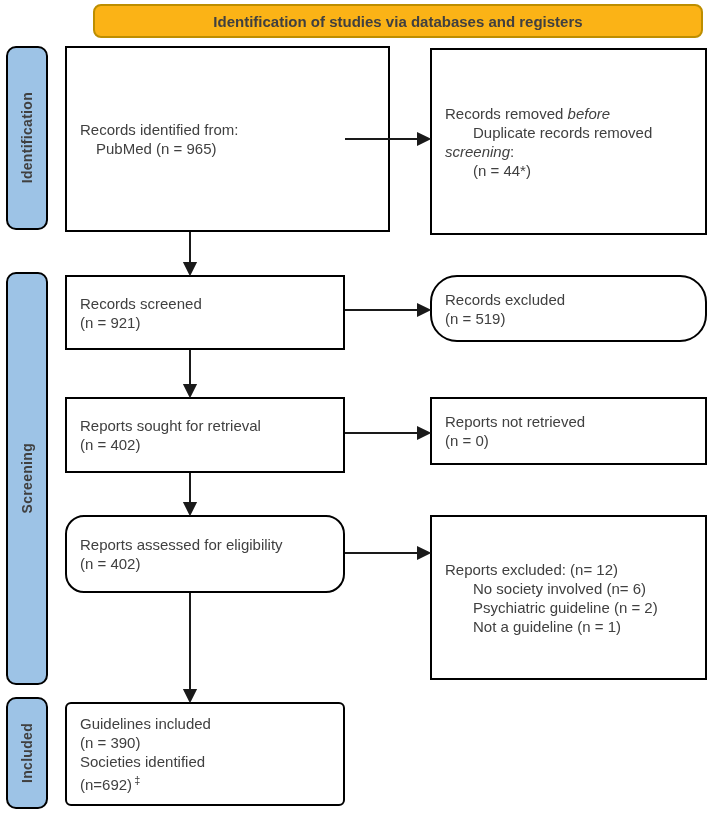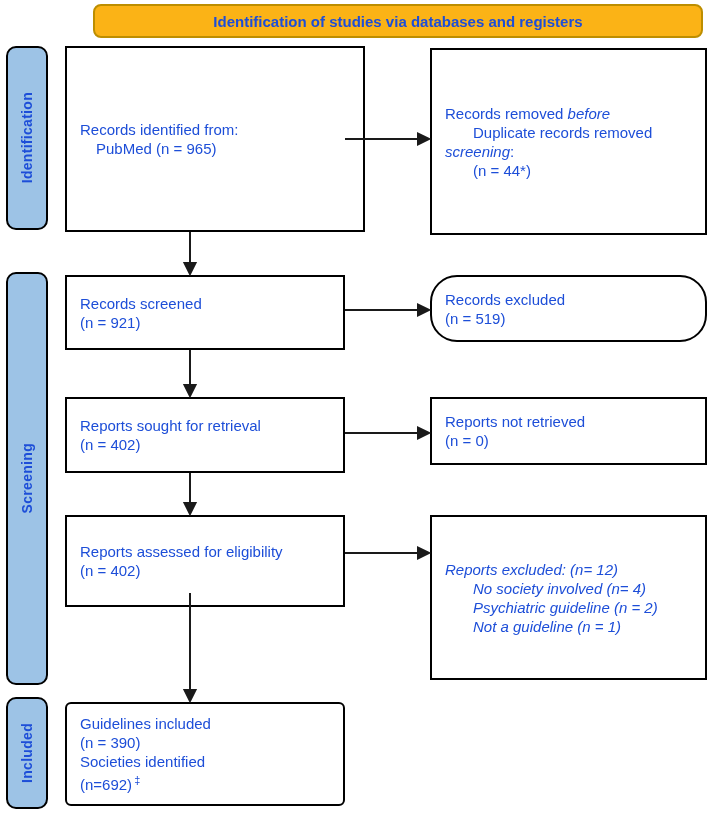--- a/index.html
+++ b/index.html
@@ -2,21 +2,21 @@
 <html><head>
 <meta charset="utf-8">
 <style>
   html, body { margin: 0; padding: 0; background: #ffffff; }
   .canvas {
     position: relative;
     width: 710px;
     height: 814px;
     background: #ffffff;
     font-family: "Liberation Sans", sans-serif;
-    color: #1d4ed8;
+    color: #404040;
     overflow: hidden;
   }
   .banner {
     position: absolute;
     left: 93px; top: 4px;
     width: 610px; height: 34px;
     border: 2px solid #bd8e00;
     background: #fbb316;
     border-radius: 8px;
     box-sizing: border-box;
@@ -70,36 +70,36 @@
   <div class="stage" style="top: 46px; height: 184px; background-color: rgb(157, 195, 230);">
     <span class="stage-label">Identification</span>
   </div>
   <div class="stage" style="top: 272px; height: 413px; background-color: rgb(157, 195, 230);">
     <span class="stage-label">Screening</span>
   </div>
   <div class="stage" style="top: 697px; height: 112px; background-color: rgb(157, 195, 230);">
     <span class="stage-label">Included</span>
   </div>
 
-  <div class="box" style="left:65px;top:46px;width:300px;height:186px;">
+  <div class="box" style="left:65px;top:46px;width:325px;height:186px;">
     <div class="line">Records identified from:</div>
     <div class="line indent-sm">PubMed (n = 965)</div>
   </div>
 
   <div class="box" style="left:65px;top:275px;width:280px;height:75px;">
     <div class="line">Records screened</div>
     <div class="line">(n = 921)</div>
   </div>
 
   <div class="box" style="left:65px;top:397px;width:280px;height:76px;">
     <div class="line">Reports sought for retrieval</div>
     <div class="line">(n = 402)</div>
   </div>
 
-  <div class="box" style="left:65px;top:515px;width:280px;height:92px;">
+  <div class="box" style="left:65px;top:515px;width:280px;height:78px;border-radius:19px;">
     <div class="line">Reports assessed for eligibility</div>
     <div class="line">(n = 402)</div>
   </div>
 
   <div class="box" style="left:65px;top:702px;width:280px;height:104px;border-radius:6px;">
     <div class="line">Guidelines included</div>
     <div class="line">(n = 390)</div>
     <div class="line">Societies identified</div>
     <div class="line"><span>(n=692)</span><span class="sup">‡</span></div>
   </div>
@@ -114,23 +114,23 @@
   <div class="box" style="left:430px;top:275px;width:277px;height:67px;border-radius:27px;">
     <div class="line">Records excluded</div>
     <div class="line">(n = 519)</div>
   </div>
 
   <div class="box" style="left:430px;top:397px;width:277px;height:68px;">
     <div class="line">Reports not retrieved</div>
     <div class="line">(n = 0)</div>
   </div>
 
-  <div class="box" style="left:430px;top:515px;width:277px;height:165px;font-style:italic;">
+  <div class="box" style="left:430px;top:515px;width:277px;height:165px;">
     <div class="line">Reports excluded: (n= 12)</div>
-    <div class="line indent">No society involved (n= 4)</div>
+    <div class="line indent">No society involved (n= 6)</div>
     <div class="line indent">Psychiatric guideline (n = 2)</div>
     <div class="line indent">Not a guideline (n = 1)</div>
   </div>
 
   <svg class="arrows" viewBox="0 0 710 814">
     <g stroke="#1a1a1a" stroke-width="2" fill="#1a1a1a">
 
       <g>
         <line x1="345" y1="139" x2="419" y2="139"></line>
         <polygon points="429,139 418,133.5 418,144.5"></polygon>

